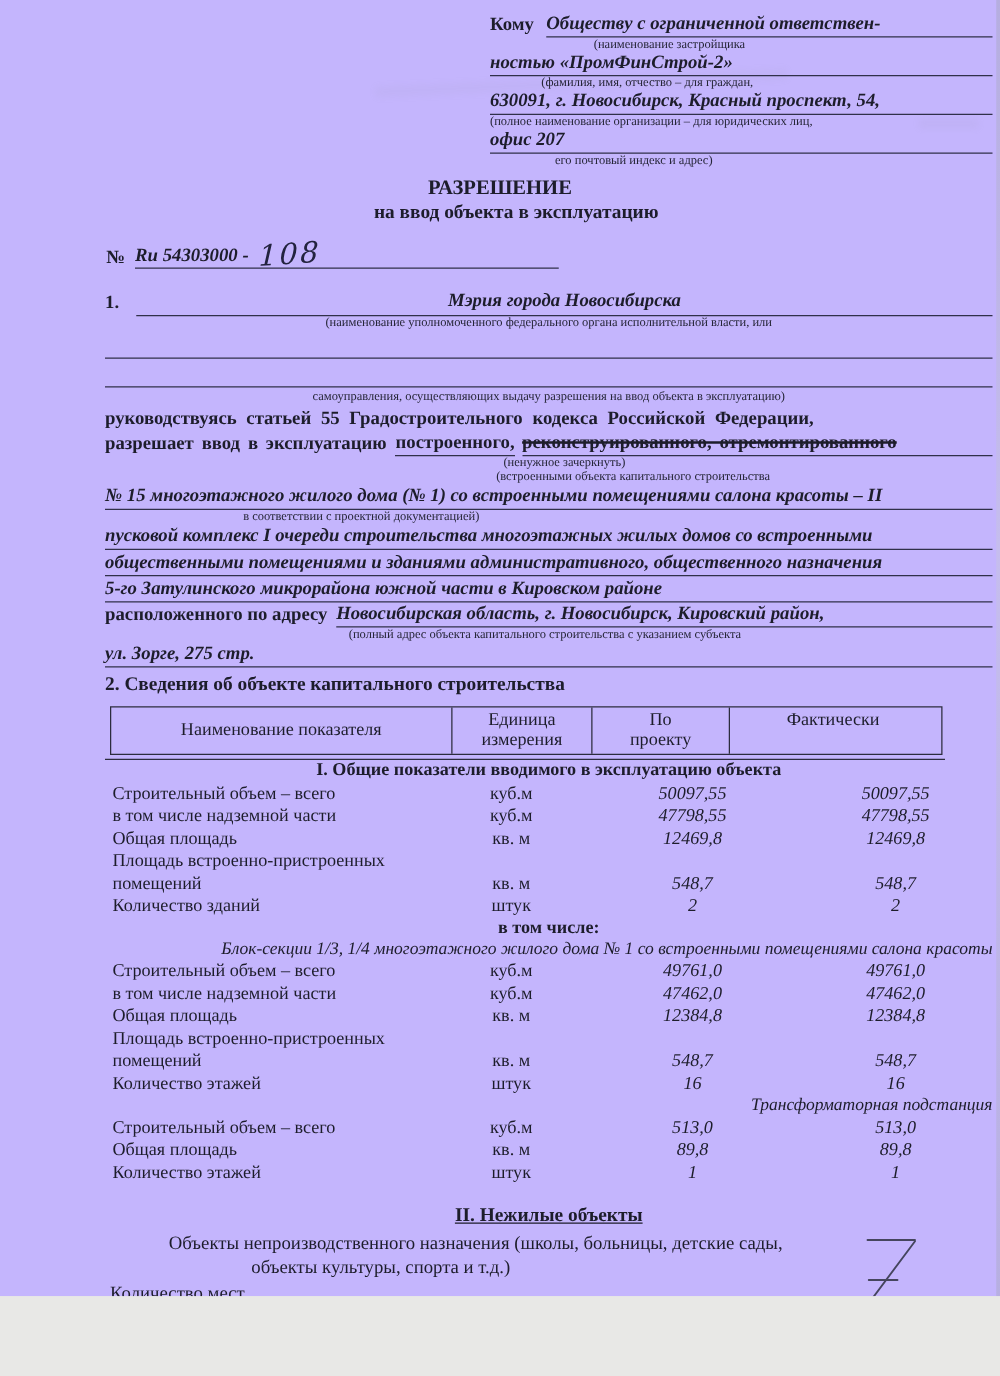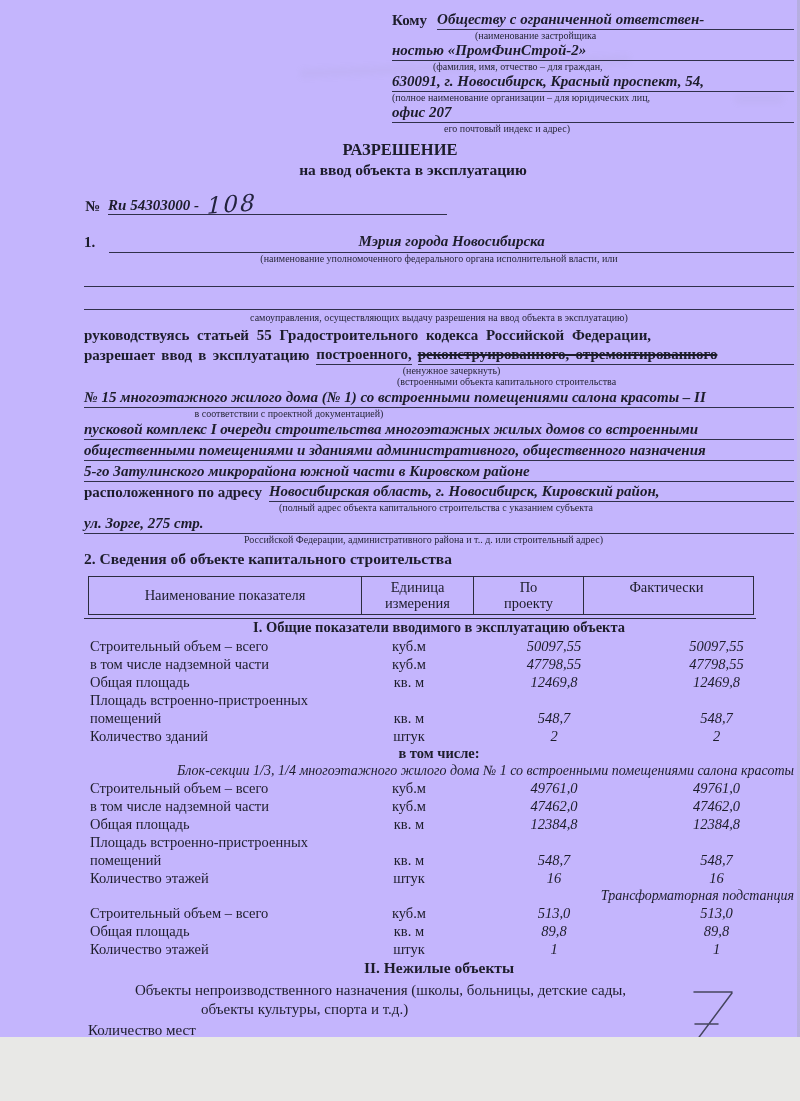--- a/index.html
+++ b/index.html
@@ -68,21 +68,21 @@
   .tcap{text-align:center;font-size:14.5px;line-height:17px;height:17px;white-space:nowrap;}
   .cap-b{font-weight:bold;}
   .cap-i{font-style:italic;font-size:14px;text-align:right;}
   .trow{display:grid;grid-template-columns:265px 120px 170px 155px;height:18px;font-size:14.5px;line-height:18px;}
   .c-name{padding-left:6px;white-space:nowrap;}
   .c-unit{text-align:center;}
   .c-proj,.c-fact{text-align:center;font-style:italic;}
   .trow-first{margin-top:1px;}
 
   
-  .s2-head{text-align:center;font-weight:bold;font-size:15.5px;line-height:20px;margin-top:0;}
+  .s2-head{text-align:center;font-weight:bold;font-size:15.5px;line-height:20px;margin-top:16px;text-decoration:underline;}
   .s2-line{font-size:15px;line-height:19px;height:19px;white-space:nowrap;}
   .s2-l1{margin-left:51px;margin-top:3px;}
   .s2-l2{margin-left:117px;}
   .s2-item{font-size:15px;line-height:20px;height:20px;margin-left:4px;}
   .s2-items{margin-top:1px;}
 
   
   .zmark{position:absolute;left:680px;top:986px;}
 
   
@@ -156,21 +156,20 @@
     <div class="hint hint-project">в соответствии с проектной документацией)</div>
     <div class="bline bi u">пусковой  комплекс I  очереди строительства многоэтажных жилых домов со встроенными</div>
     <div class="bline bi u">общественными  помещениями и зданиями административного, общественного назначения</div>
     <div class="bline bi u">5-го Затулинского микрорайона южной части в Кировском районе</div>
     <div class="bline flexline">
       <span class="b mlbl">расположенного по адресу</span>
       <span class="bi u fill">Новосибирская область, г. Новосибирск, Кировский район,</span>
     </div>
     <div class="hint hint-addr1">(полный адрес объекта капитального строительства с указанием субъекта</div>
     <div class="bline bi u">ул. Зорге, 275 стр.</div>
-    <div class="hint hint-addr2">Российской Федерации, административного района и т.. д. или строительный адрес)</div>
 
     <div class="h2sec">2. Сведения об объекте капитального строительства</div>
 
     <div class="tbl">
       <div class="th th-name">Наименование показателя</div>
       <div class="th">
         <div>Единица</div>
         <div>измерения</div>
       </div>
       <div class="th">

